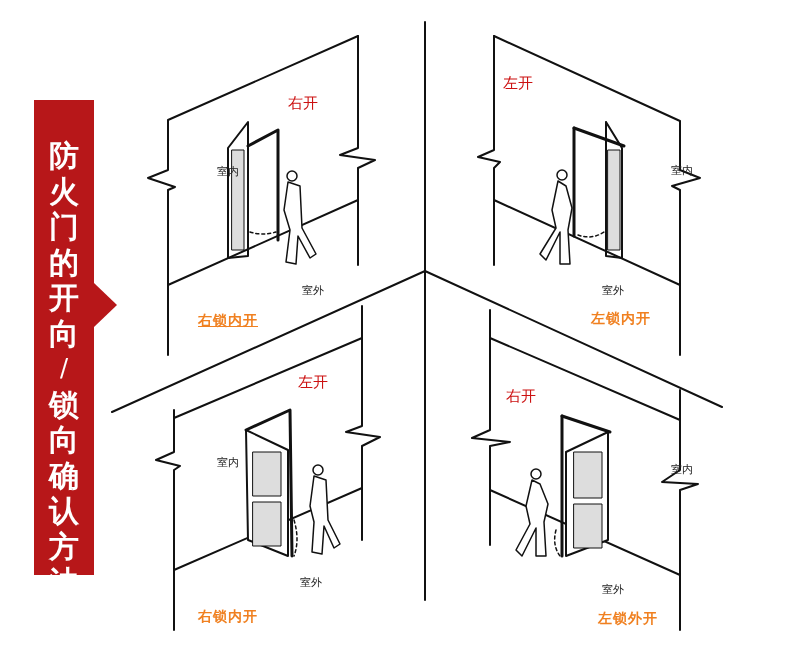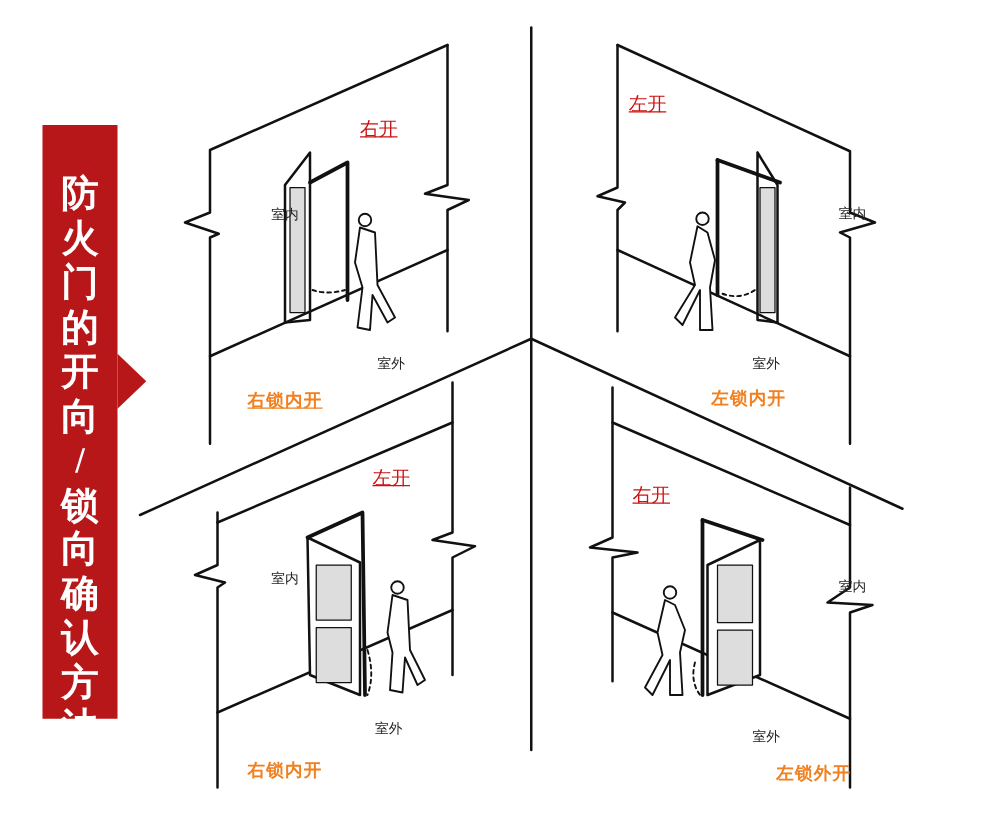--- a/index.html
+++ b/index.html
@@ -9,21 +9,21 @@
             background:#b71719; }
   .banner-arrow { position:absolute; left:94px; top:283px; width:0; height:0;
             border-top:22px solid transparent; border-bottom:22px solid transparent;
             border-left:23px solid #b71719; }
   .banner-title { position:absolute; left:34px; top:138px; width:60px;
             color:#ffffff; font-size:30px; line-height:35.5px; text-align:center;
             font-weight:bold; writing-mode:horizontal-tb; }
   .banner-title span { display:block; }
   svg.art { position:absolute; left:0; top:0; }
   .lbl { position:absolute; font-size:11px; color:#222; white-space:nowrap;margin-left:32px; }
-  .dir { position:absolute; font-size:15px; color:#cc1111; white-space:nowrap;text-decoration:underline; }
+  .dir { position:absolute; font-size:15px; color:#cc1111; white-space:nowrap; }
   .cap { position:absolute; font-size:14px; color:#f08020; font-weight:bold; white-space:nowrap; letter-spacing:1px; }
 </style>
 </head>
 <body>
 
 <div class="banner"></div>
 <div class="banner-arrow"></div>
 <div class="banner-title">
   <span>防</span>
   <span>火</span>
@@ -117,23 +117,23 @@
 </svg>
 
 <div class="dir" style="left:288px;top:94px;">右开</div>
 <div class="lbl" style="left:185px;top:164px;">室内</div>
 <div class="lbl" style="left:270px;top:283px;">室外</div>
 <div class="cap" style="left:198px;top:312px;text-decoration:underline;">右锁内开</div>
 
 <div class="dir" style="left:503px;top:74px;">左开</div>
 <div class="lbl" style="left:639px;top:163px;">室内</div>
 <div class="lbl" style="left:570px;top:283px;">室外</div>
-<div class="cap" style="left:569px;top:310px;">左锁内开</div>
+<div class="cap" style="left:591px;top:310px;">左锁内开</div>
 
 <div class="dir" style="left:298px;top:373px;">左开</div>
 <div class="lbl" style="left:185px;top:455px;">室内</div>
 <div class="lbl" style="left:268px;top:575px;">室外</div>
 <div class="cap" style="left:198px;top:608px;">右锁内开</div>
 
 <div class="dir" style="left:506px;top:387px;">右开</div>
 <div class="lbl" style="left:639px;top:462px;">室内</div>
 <div class="lbl" style="left:570px;top:582px;">室外</div>
-<div class="cap" style="left:621px;top:610px;">左锁外开</div>
+<div class="cap" style="left:598px;top:610px;">左锁外开</div>
 
 </body></html>

